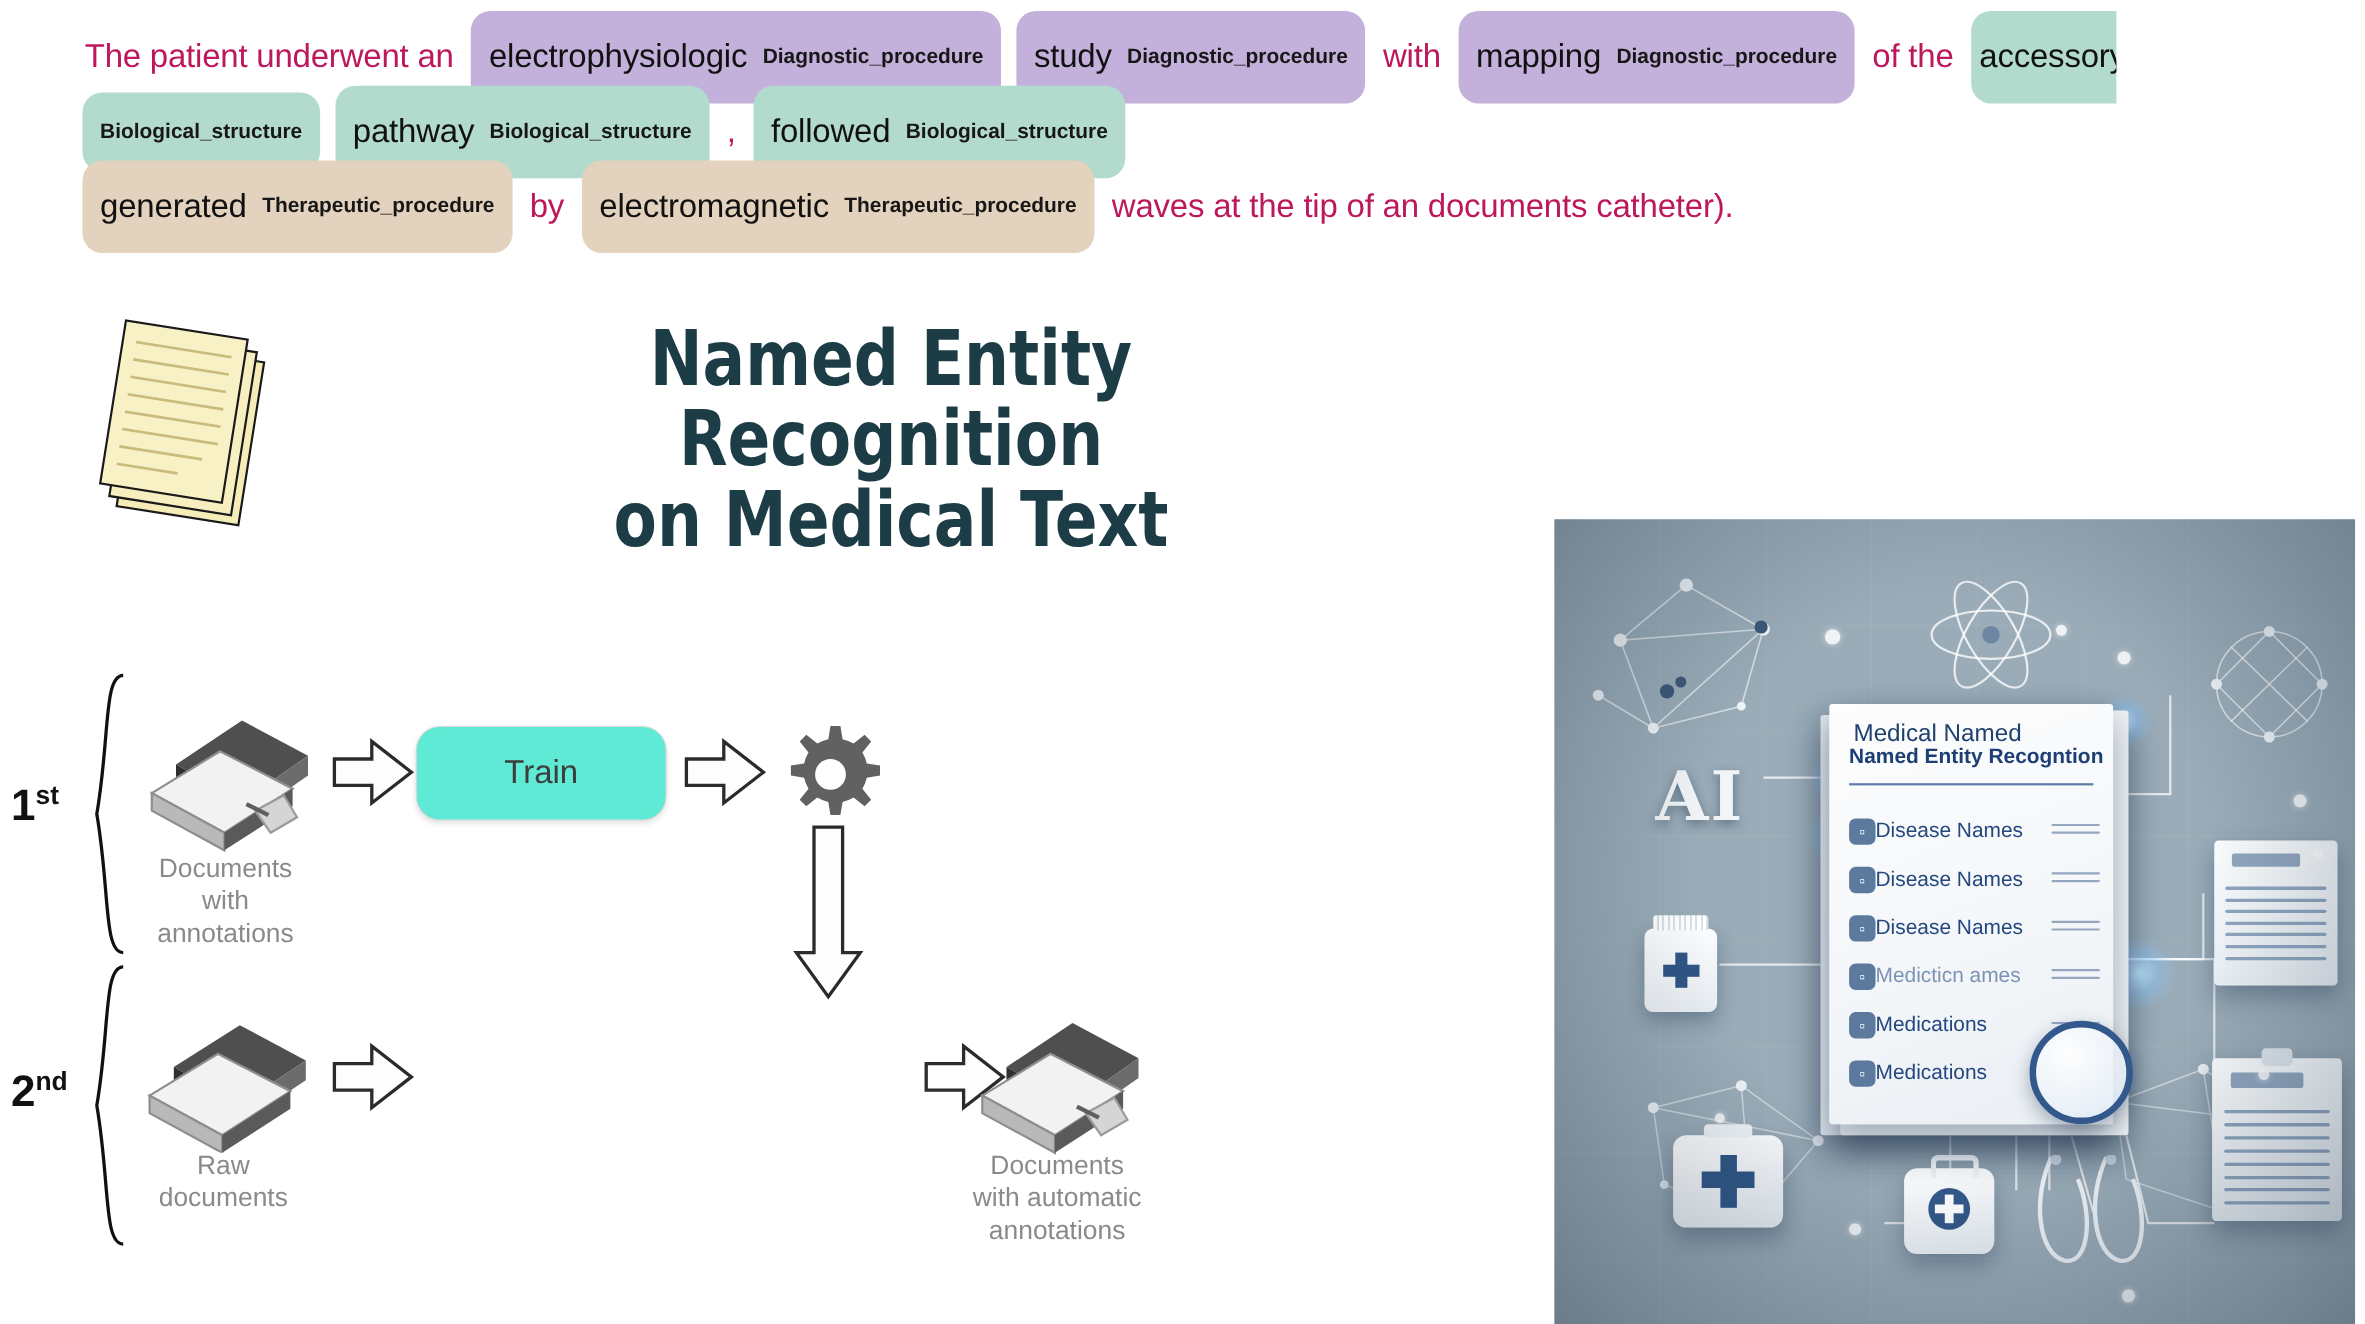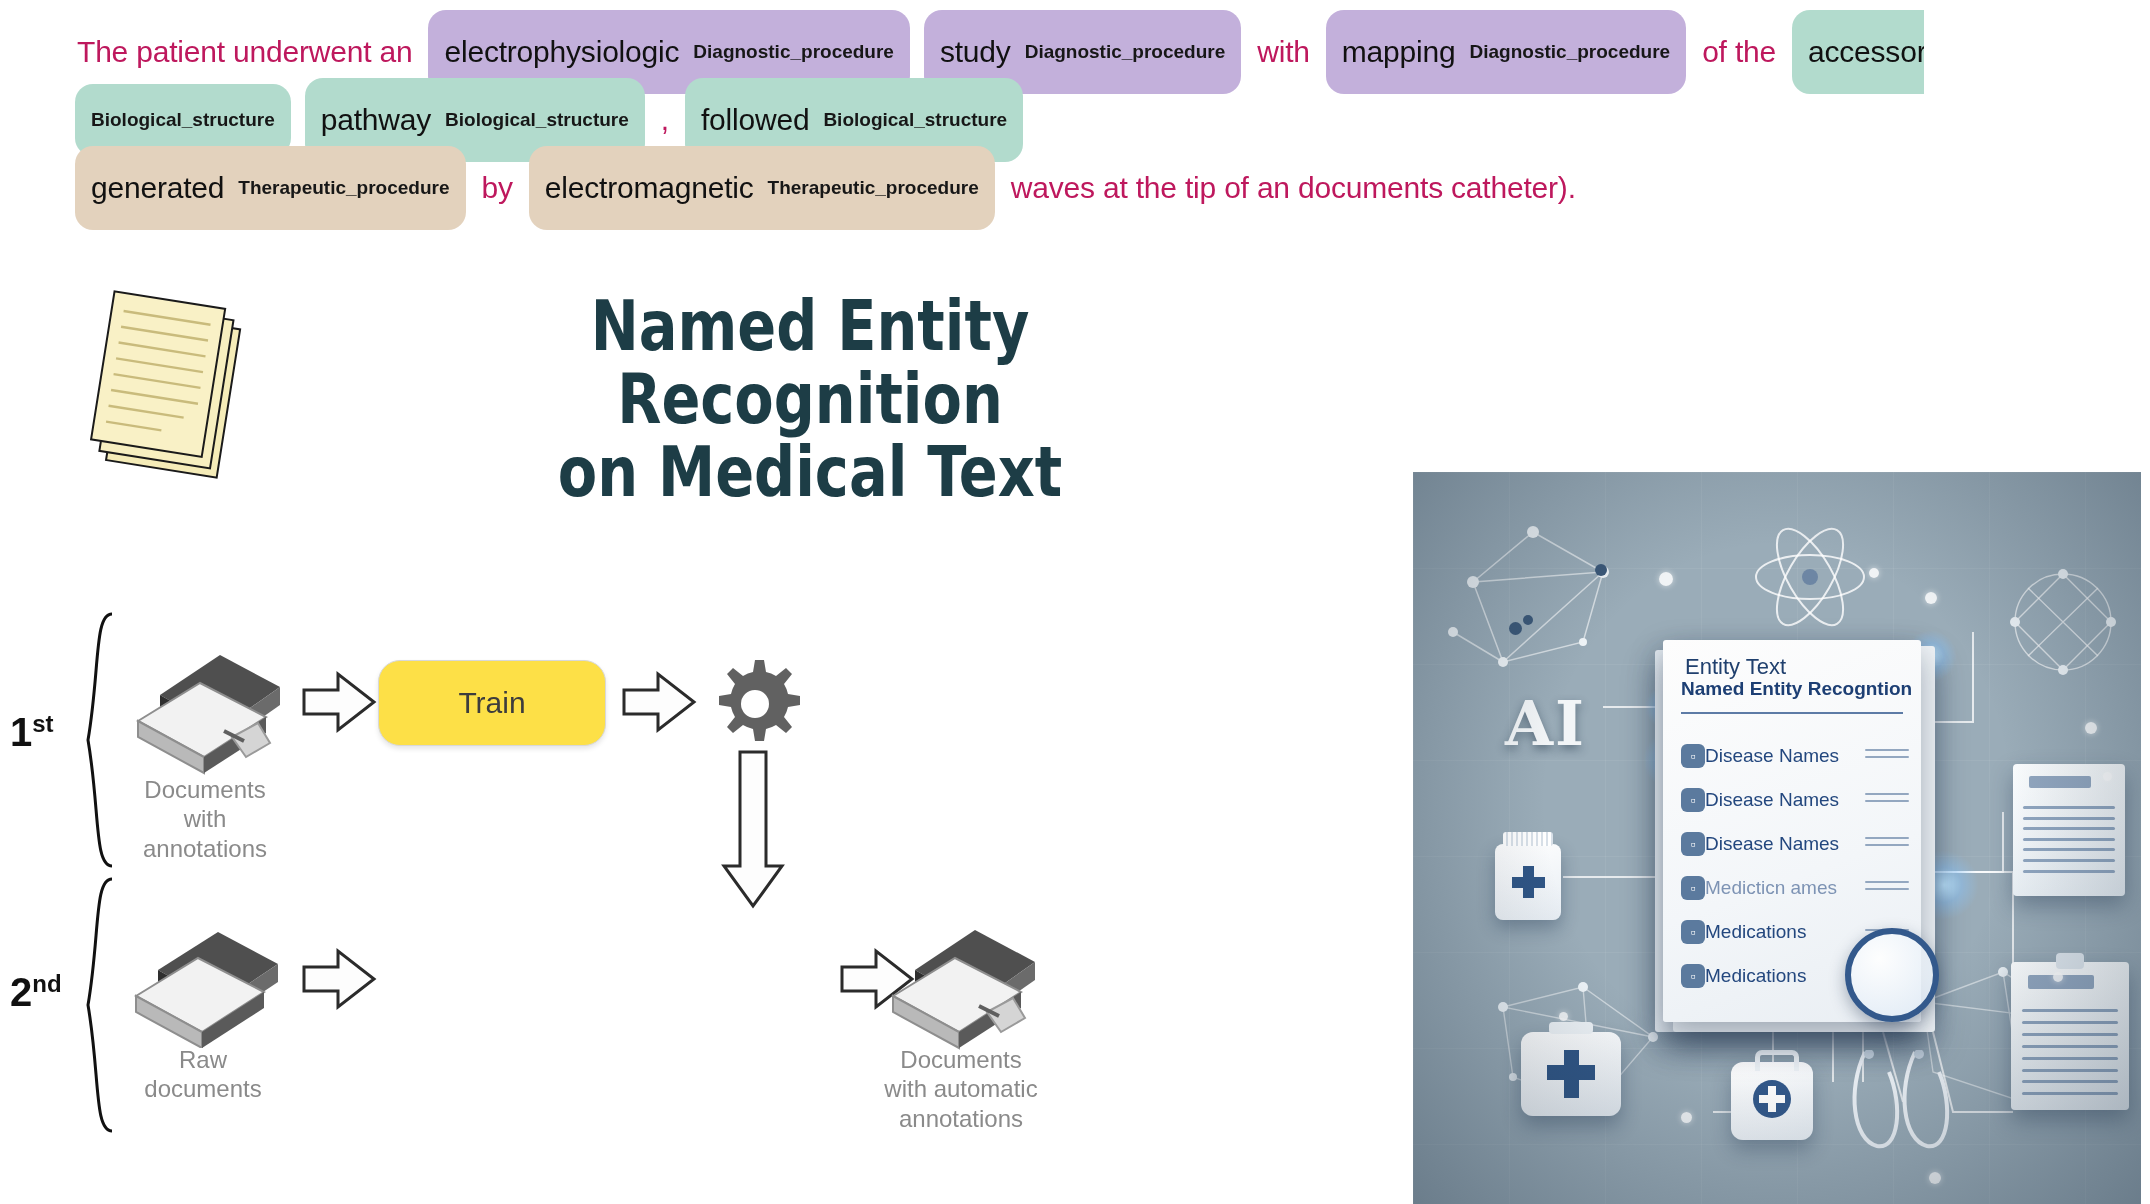--- a/index.html
+++ b/index.html
@@ -37,20 +37,21 @@
     letter-spacing: -0.2px;
     padding: 0 9px;
   }
   .ner-tag {
     display: inline-flex;
     align-items: center;
     border-radius: 18px;
     padding: 25px 16px;
     margin: 0 7px;
     box-sizing: border-box;
+    justify-content: center;
   }
   .ner-tag .tok {
     font-size: 30px;
     color: #111111;
     letter-spacing: -0.2px;
   }
   .ner-tag .lbl {
     font-size: 19px;
     font-weight: bold;
     color: #171717;
@@ -118,21 +119,21 @@
   .ord {
     position: absolute;
     font-family: "Liberation Sans", sans-serif;
     font-weight: bold;
     color: #111111;
     font-size: 40px;
   }
   .ord sup { font-size: 24px; }
   .pill {
     position: absolute;
-    background: #fde047;
+    background: #5eead4;
     border: 1px solid #d8d8d8;
     border-radius: 22px;
     box-shadow: 0 3px 5px rgba(0,0,0,0.10);
     display: flex;
     align-items: center;
     justify-content: center;
   }
   .pill span {
     font-size: 30px;
     color: #3d3d3d;
@@ -593,21 +594,21 @@
   <div class="glow" style="left:232px; top:212px; width:46px; height:46px;"></div>
   <div class="glow" style="left:230px; top:258px; width:60px; height:60px;"></div>
   <div class="glow" style="left:492px; top:158px; width:52px; height:52px;"></div>
   <div class="glow" style="left:496px; top:378px; width:70px; height:70px;"></div>
 
   <div class="ai-word">AI</div>
 
   <div class="med-card back1"></div>
   <div class="med-card back2"></div>
   <div class="med-card front">
-    <div class="card-title-1">Entity Text</div>
+    <div class="card-title-1">Medical Named</div>
     <div class="card-title-2">Named Entity Recogntion</div>
     <div class="card-rule"></div>
 
     <div class="card-row" style="top:104px;">
       <span class="row-icon">▫</span>
       <span class="row-label">Disease Names</span>
       <span class="row-dashes">
           <i></i>
           <i></i>
         </span>

